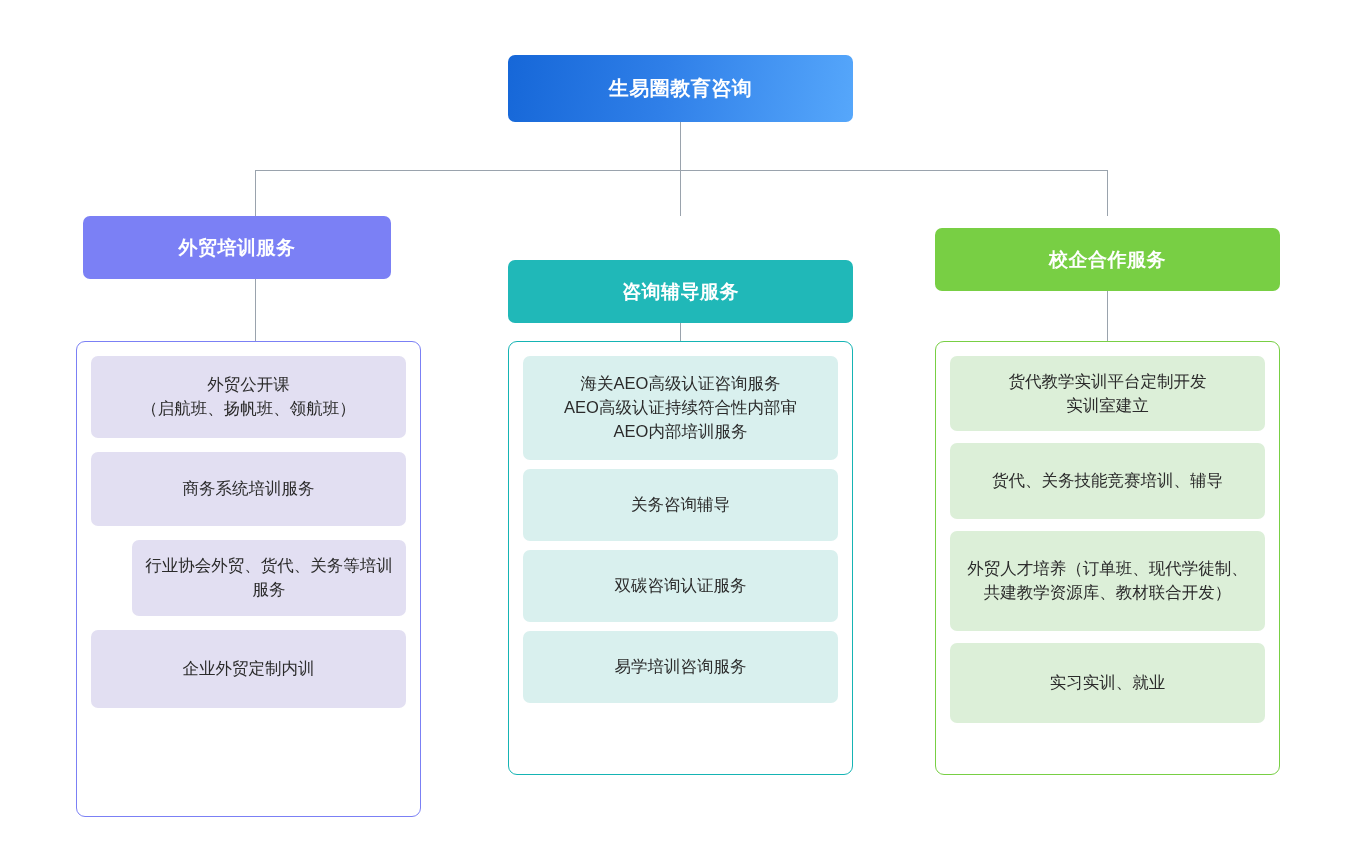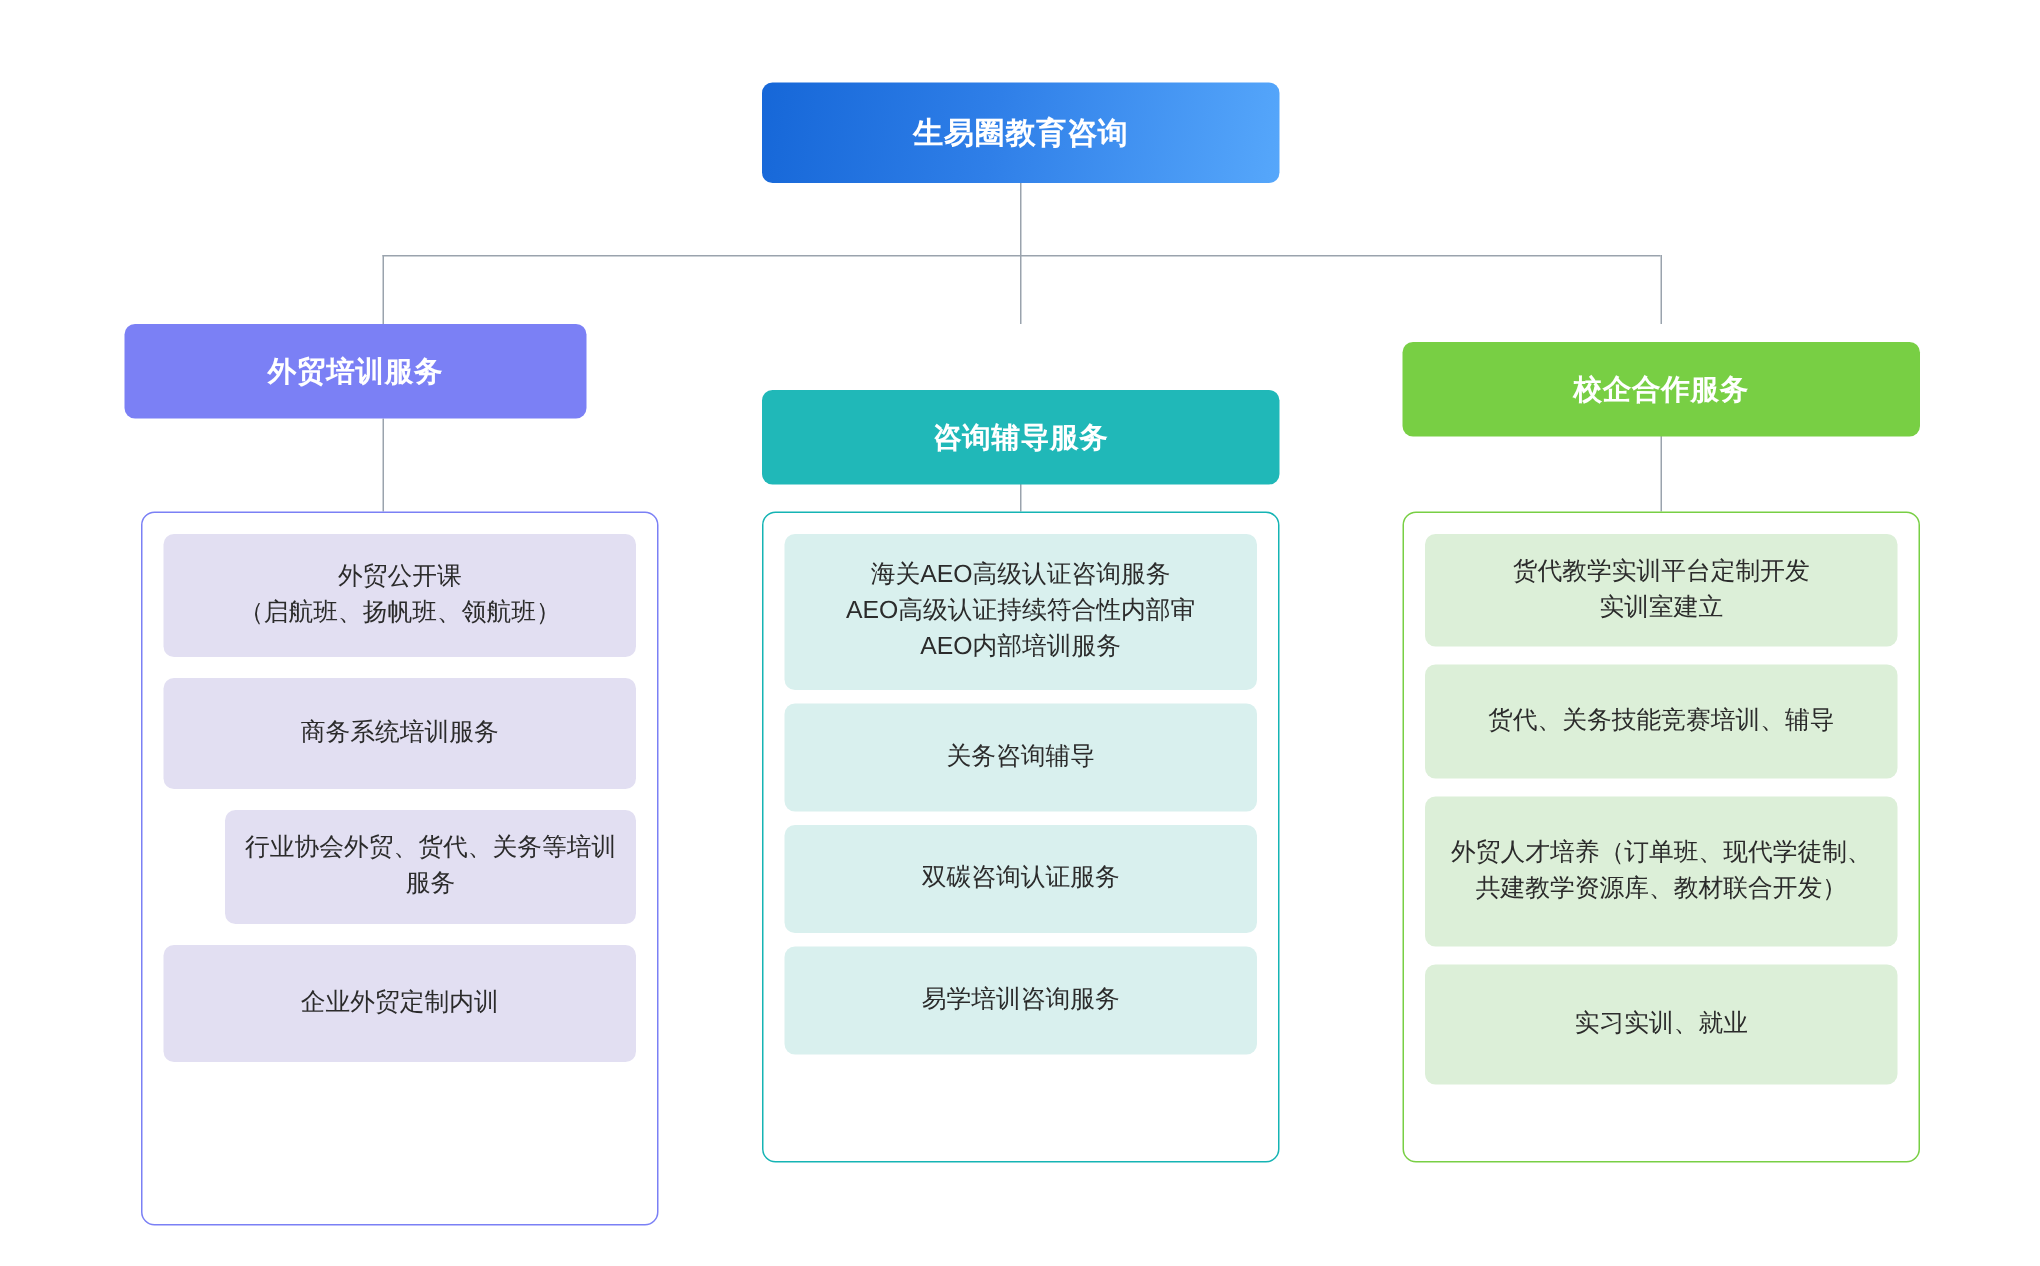--- a/index.html
+++ b/index.html
@@ -125,21 +125,21 @@
   </div>
 
   <div class="branch-header" id="header-1" style="left:508px; top:216px; width:345px;margin-top:44px;">
     <span>咨询辅导服务</span>
   </div>
 
   <div class="branch-header" id="header-2" style="left:935px; top:216px; width:345px;margin-top:12px;">
     <span>校企合作服务</span>
   </div>
 
-  <div class="branch-box" id="box-0" style="left:94px; top:341px; width:345px; height:476px; gap:14px;">
+  <div class="branch-box" id="box-0" style="left:76px; top:341px; width:345px; height:476px; gap:14px;">
     <div class="leaf" style="height:82px;">外贸公开课
 （启航班、扬帆班、领航班）</div>
     <div class="leaf" style="height:74px;">商务系统培训服务</div>
     <div class="leaf" style="height:76px;margin-left:41px;">行业协会外贸、货代、关务等培训服务</div>
     <div class="leaf" style="height:78px;">企业外贸定制内训</div>
   </div>
 
   <div class="branch-box" id="box-1" style="left:508px; top:341px; width:345px; height:434px; gap:9px;">
     <div class="leaf" style="height:104px;">海关AEO高级认证咨询服务
 AEO高级认证持续符合性内部审

